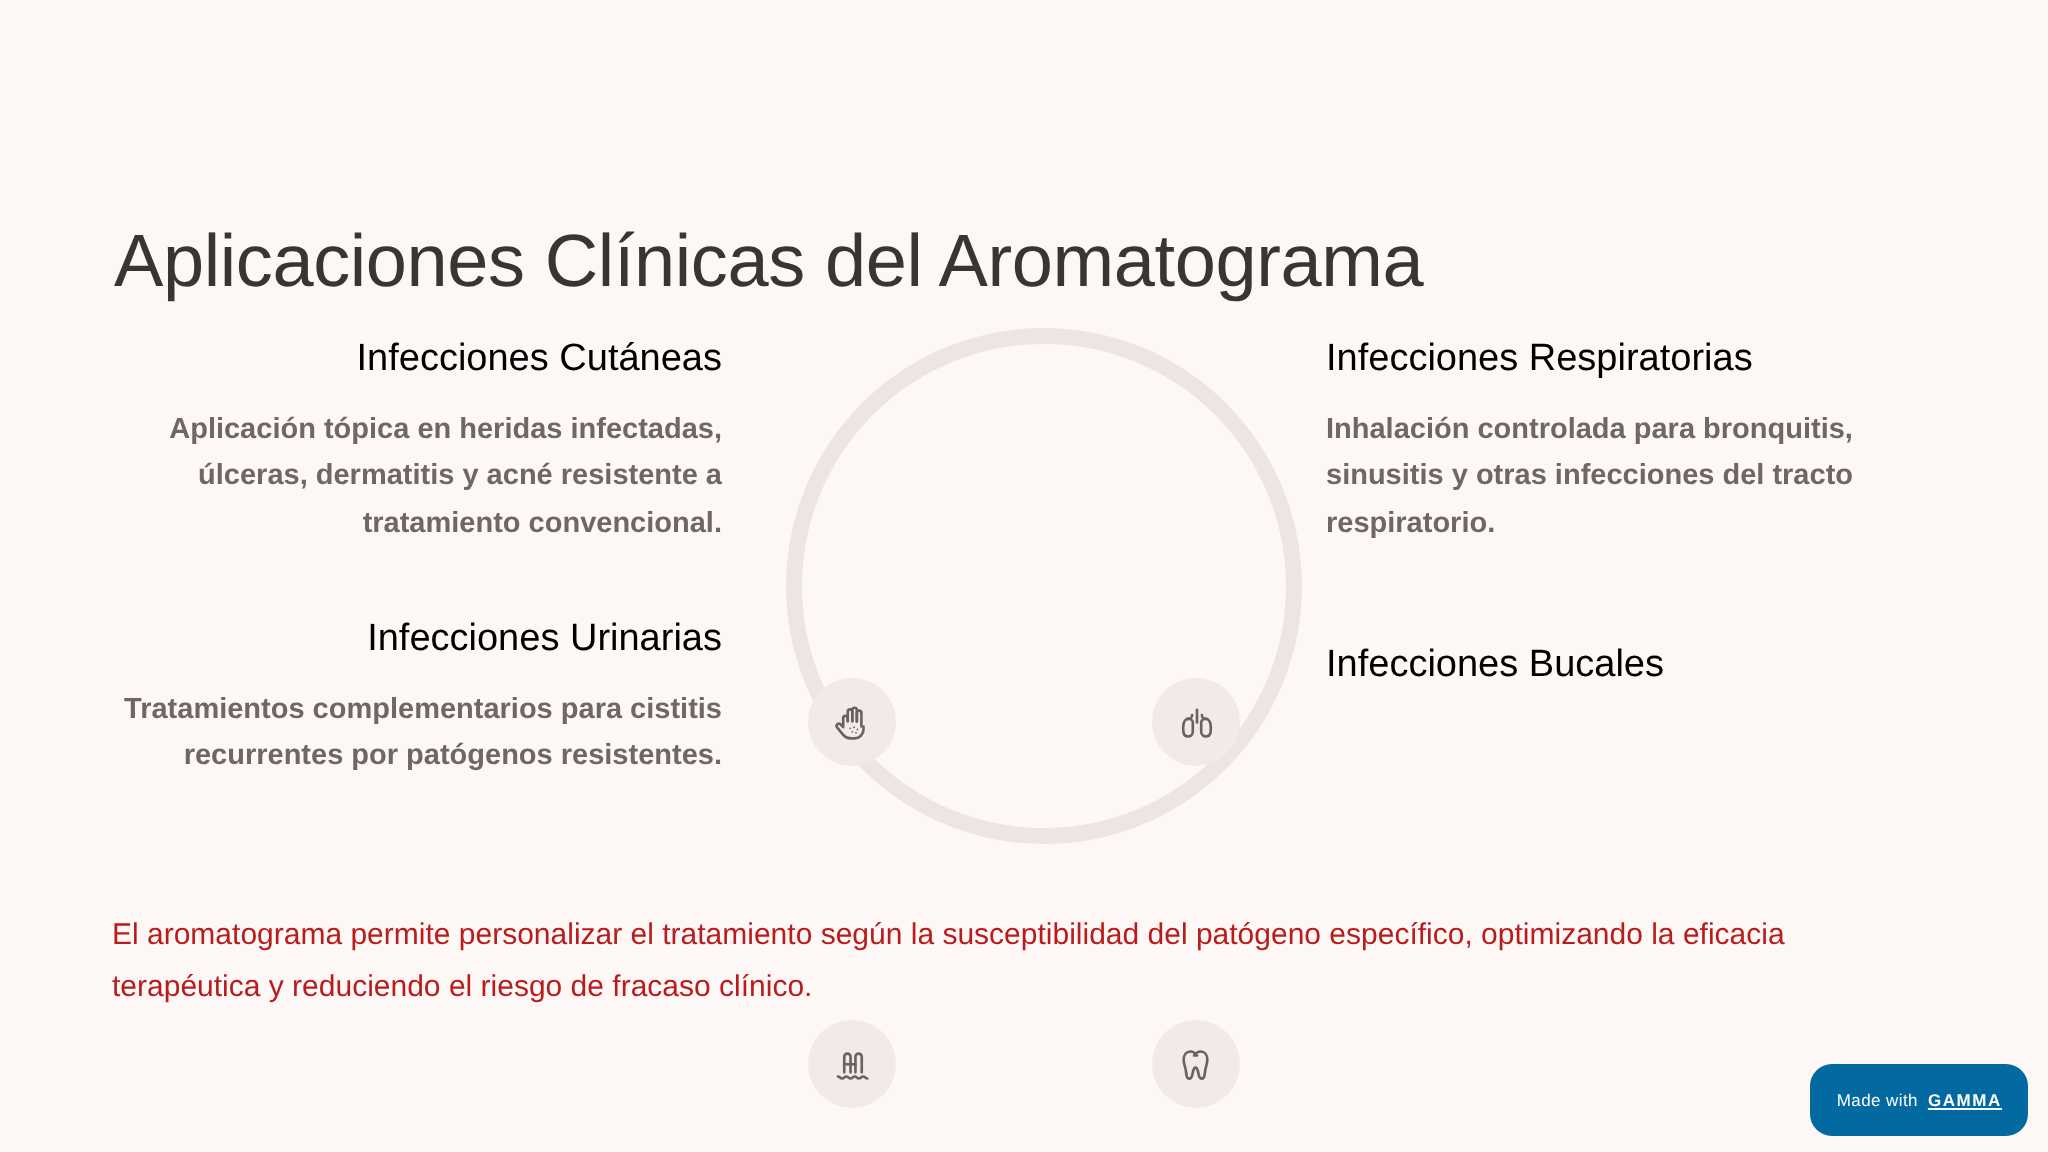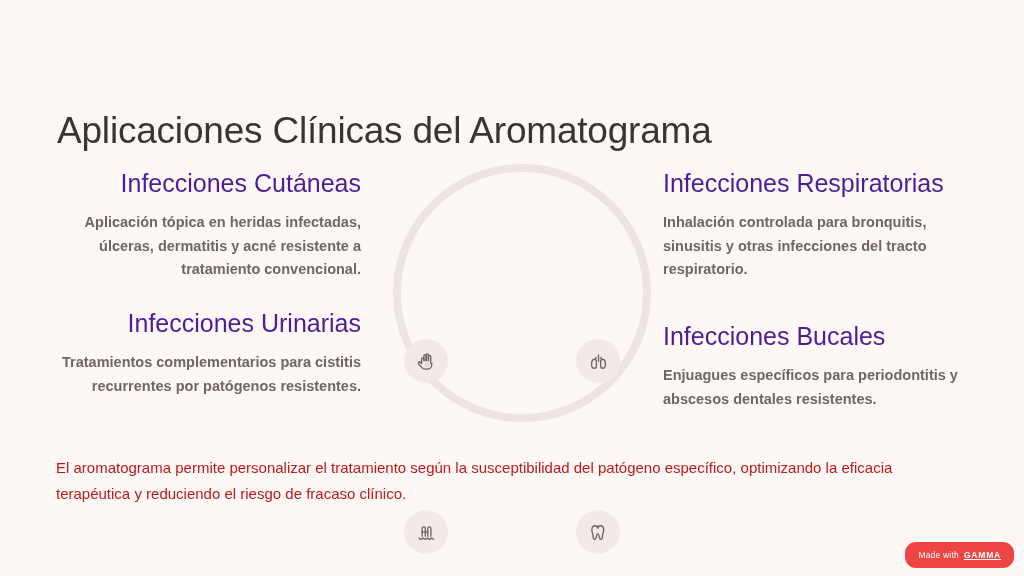--- a/index.html
+++ b/index.html
@@ -93,23 +93,23 @@
   .block.left  { left: 56px;  text-align: right; }
   .block.right { left: 663px; text-align: left; }
 
   .block-tl { top: 168px; }
   .block-bl { top: 308px; }
   .block-tr { top: 168px; }
   .block-br { top: 321px; }
 
   .block h3 {
     margin: 0 0 12px 0;
-    font-size: 25px;
+    font-size: 19px;
     font-weight: 400;
-    color: #4c1d95;
+    color: #000000;
     line-height: 1.25;
   }
   .block p {
     margin: 0;
     font-size: 14.5px;
     font-weight: 700;
     color: #6e6765;
     line-height: 1.62;
   }
 
@@ -122,24 +122,24 @@
     font-size: 15px;
     color: #b91c1c;
     line-height: 1.72;
   }
 
   
   .gamma-badge {
     position: absolute;
     right: 10px;
     bottom: 8px;
-    height: 26px;
+    height: 36px;
     padding: 0 13px;
     border-radius: 11px;
-    background: #ef4444;
+    background: #0369a1;
     color: #ffffff;
     display: flex;
     align-items: center;
     gap: 5px;
     font-size: 8.5px;
     letter-spacing: 0.2px;
     white-space: nowrap;
   }
   .gamma-badge .gamma-word {
     font-weight: 700;
@@ -221,21 +221,20 @@
     <p>Tratamientos complementarios para cistitis recurrentes por patógenos resistentes.</p>
   </div>
 
   <div class="block right block-tr">
     <h3>Infecciones Respiratorias</h3>
     <p>Inhalación controlada para bronquitis, sinusitis y otras infecciones del tracto respiratorio.</p>
   </div>
 
   <div class="block right block-br">
     <h3>Infecciones Bucales</h3>
-    <p>Enjuagues específicos para periodontitis y abscesos dentales resistentes.</p>
   </div>
 
   <p class="footnote">El aromatograma permite personalizar el tratamiento según la susceptibilidad del patógeno específico, optimizando la eficacia terapéutica y reduciendo el riesgo de fracaso clínico.</p>
 
   <div class="gamma-badge">
     <span>Made with</span>
     <span class="gamma-word">GAMMA</span>
   </div>
 
 </div>

